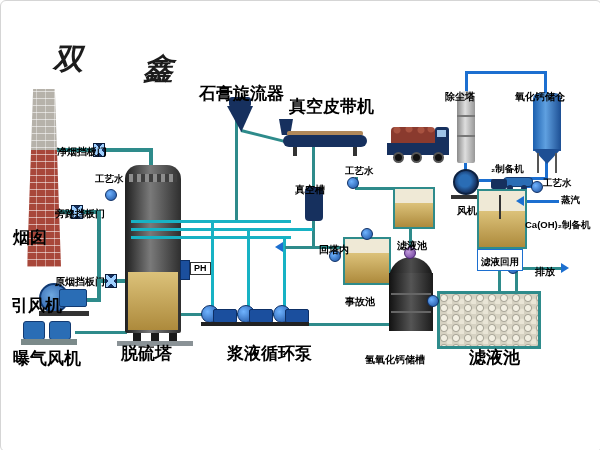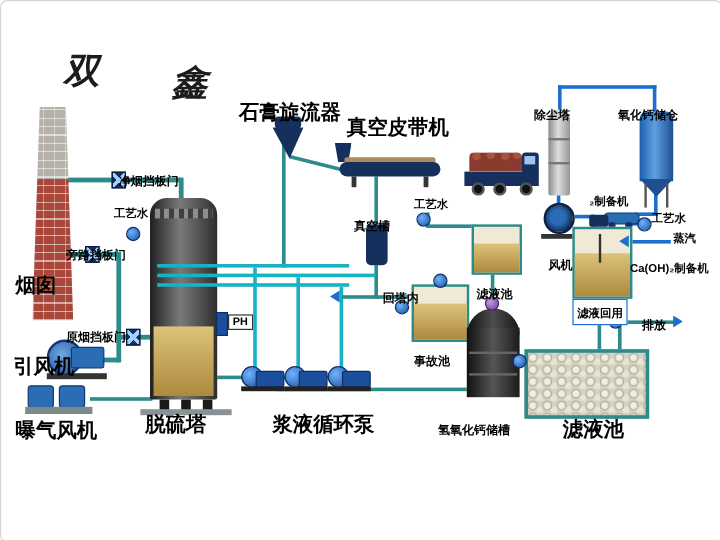--- a/index.html
+++ b/index.html
@@ -217,40 +217,40 @@
   <div class="pump" style="left:530px;top:180px;"></div>
 
   <div class="arw left" style="left:274px;top:241px;"></div>
   <div class="arw left" style="left:515px;top:195px;"></div>
   <div class="arw right" style="left:560px;top:262px;"></div>
 
   <div class="abs" style="left:476px;top:248px;background:#fff;border:1px solid #1c6fd0;padding:1px 3px;z-index:5;">
     <span class="lbl s9" style="position:static;">滤液回用</span>
   </div>
 
-  <div class="lbl s10" style="left:56px;top:134px;padding-left:42px;">净烟挡板门</div>
+  <div class="lbl s10" style="left:56px;top:134px;">净烟挡板门</div>
   <div class="lbl s9" style="left:94px;top:173px;">工艺水</div>
   <div class="lbl s10" style="left:54px;top:196px;">旁路挡板门</div>
   <div class="lbl s10" style="left:54px;top:264px;">原烟挡板门</div>
   <div class="lbl" style="left:12px;top:228px;">烟囱</div>
   <div class="lbl" style="left:10px;top:296px;">引风机</div>
   <div class="lbl" style="left:12px;top:349px;">曝气风机</div>
   <div class="lbl" style="left:120px;top:344px;">脱硫塔</div>
   <div class="lbl" style="left:226px;top:344px;">浆液循环泵</div>
   <div class="lbl" style="left:198px;top:84px;">石膏旋流器</div>
   <div class="lbl" style="left:288px;top:97px;">真空皮带机</div>
   <div class="lbl s10" style="left:294px;top:172px;">真空槽</div>
   <div class="lbl s9" style="left:344px;top:165px;">工艺水</div>
   <div class="lbl s10" style="left:318px;top:232px;">回塔内</div>
   <div class="lbl s10" style="left:396px;top:228px;">滤液池</div>
   <div class="lbl s10" style="left:344px;top:284px;">事故池</div>
   <div class="lbl s10" style="left:364px;top:342px;">氢氧化钙储槽</div>
   <div class="lbl" style="left:468px;top:348px;">滤液池</div>
   <div class="lbl s10" style="left:444px;top:79px;">除尘塔</div>
   <div class="lbl s10" style="left:514px;top:79px;">氧化钙储仓</div>
-  <div class="lbl s10" style="left:456px;top:204px;">风机</div>
+  <div class="lbl s10" style="left:456px;top:193px;">风机</div>
   <div class="lbl s9" style="left:490px;top:163px;">₂制备机</div>
   <div class="lbl s9" style="left:542px;top:177px;">工艺水</div>
   <div class="lbl s9" style="left:560px;top:194px;">蒸汽</div>
   <div class="lbl s9" style="left:524px;top:219px;">Ca(OH)₂制备机</div>
   <div class="lbl s10" style="left:534px;top:254px;">排放</div>
 
 </div>
 
 </body></html>

